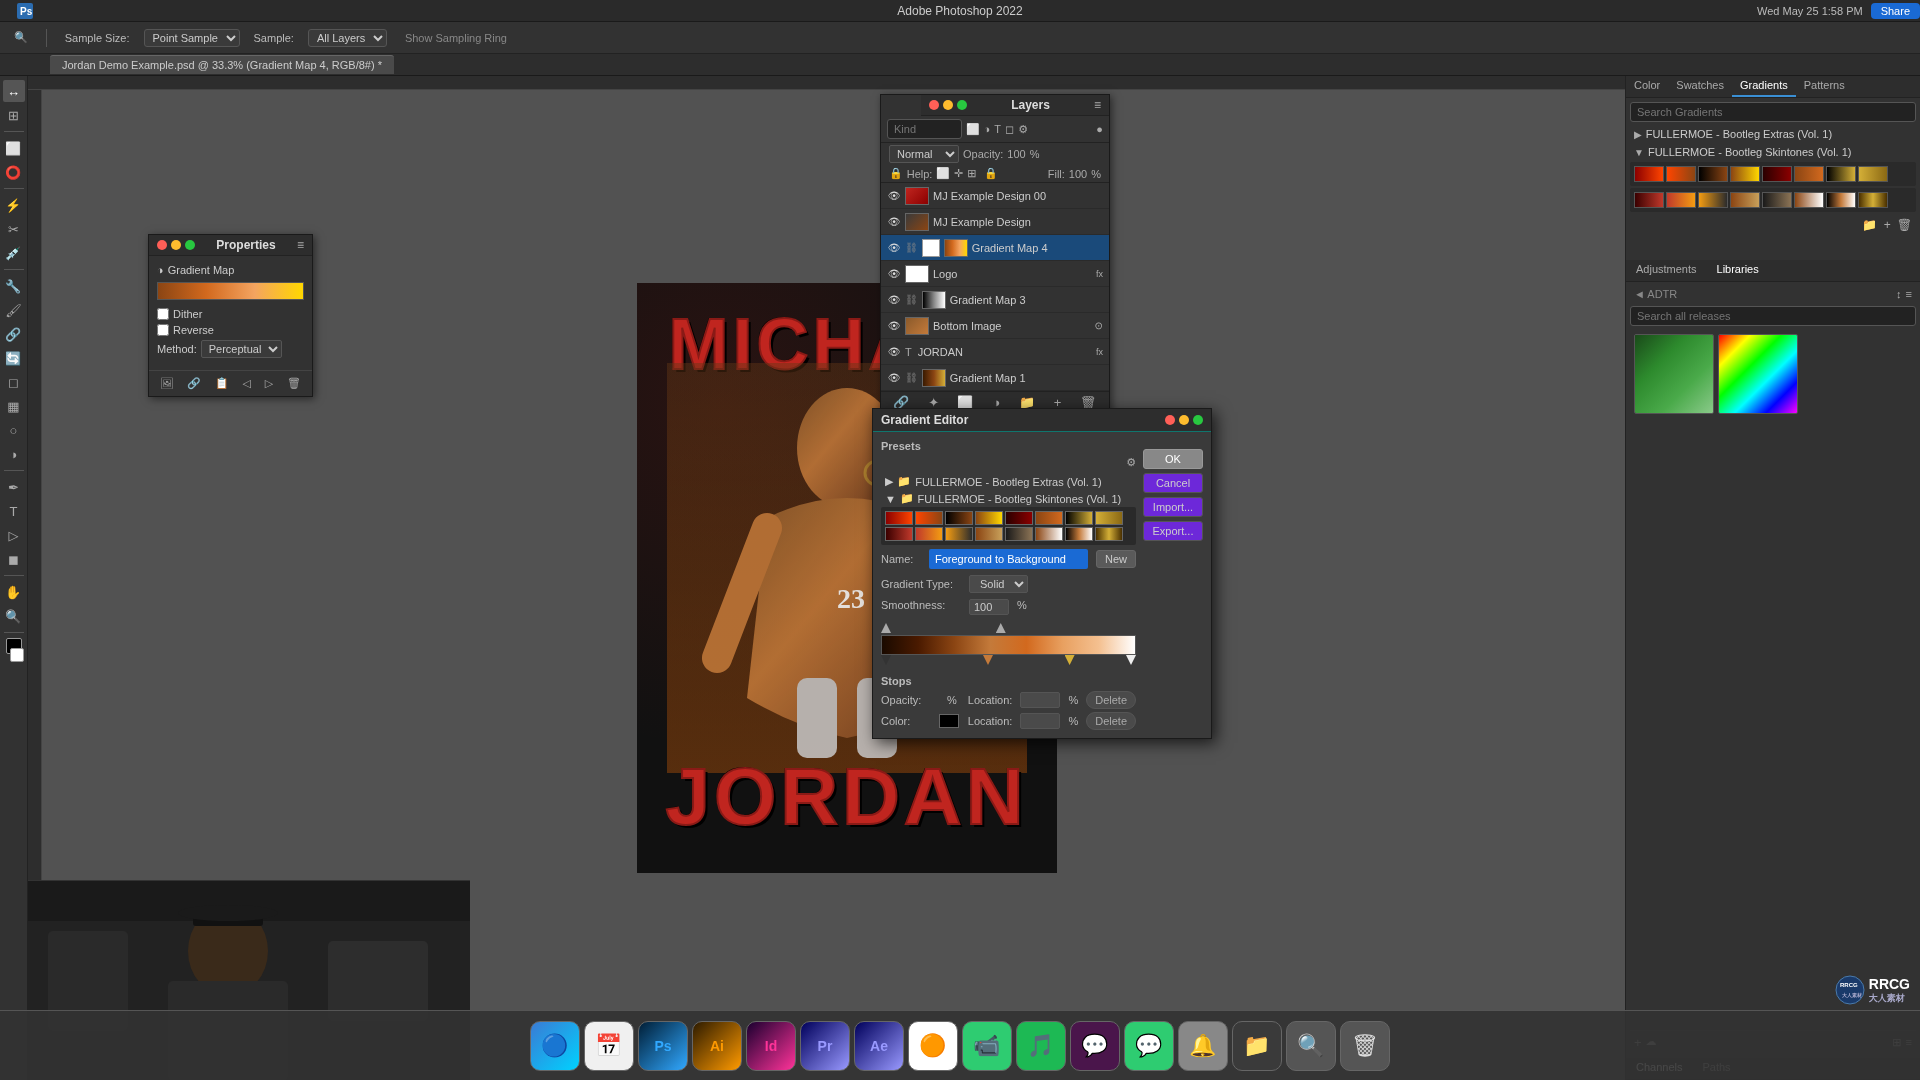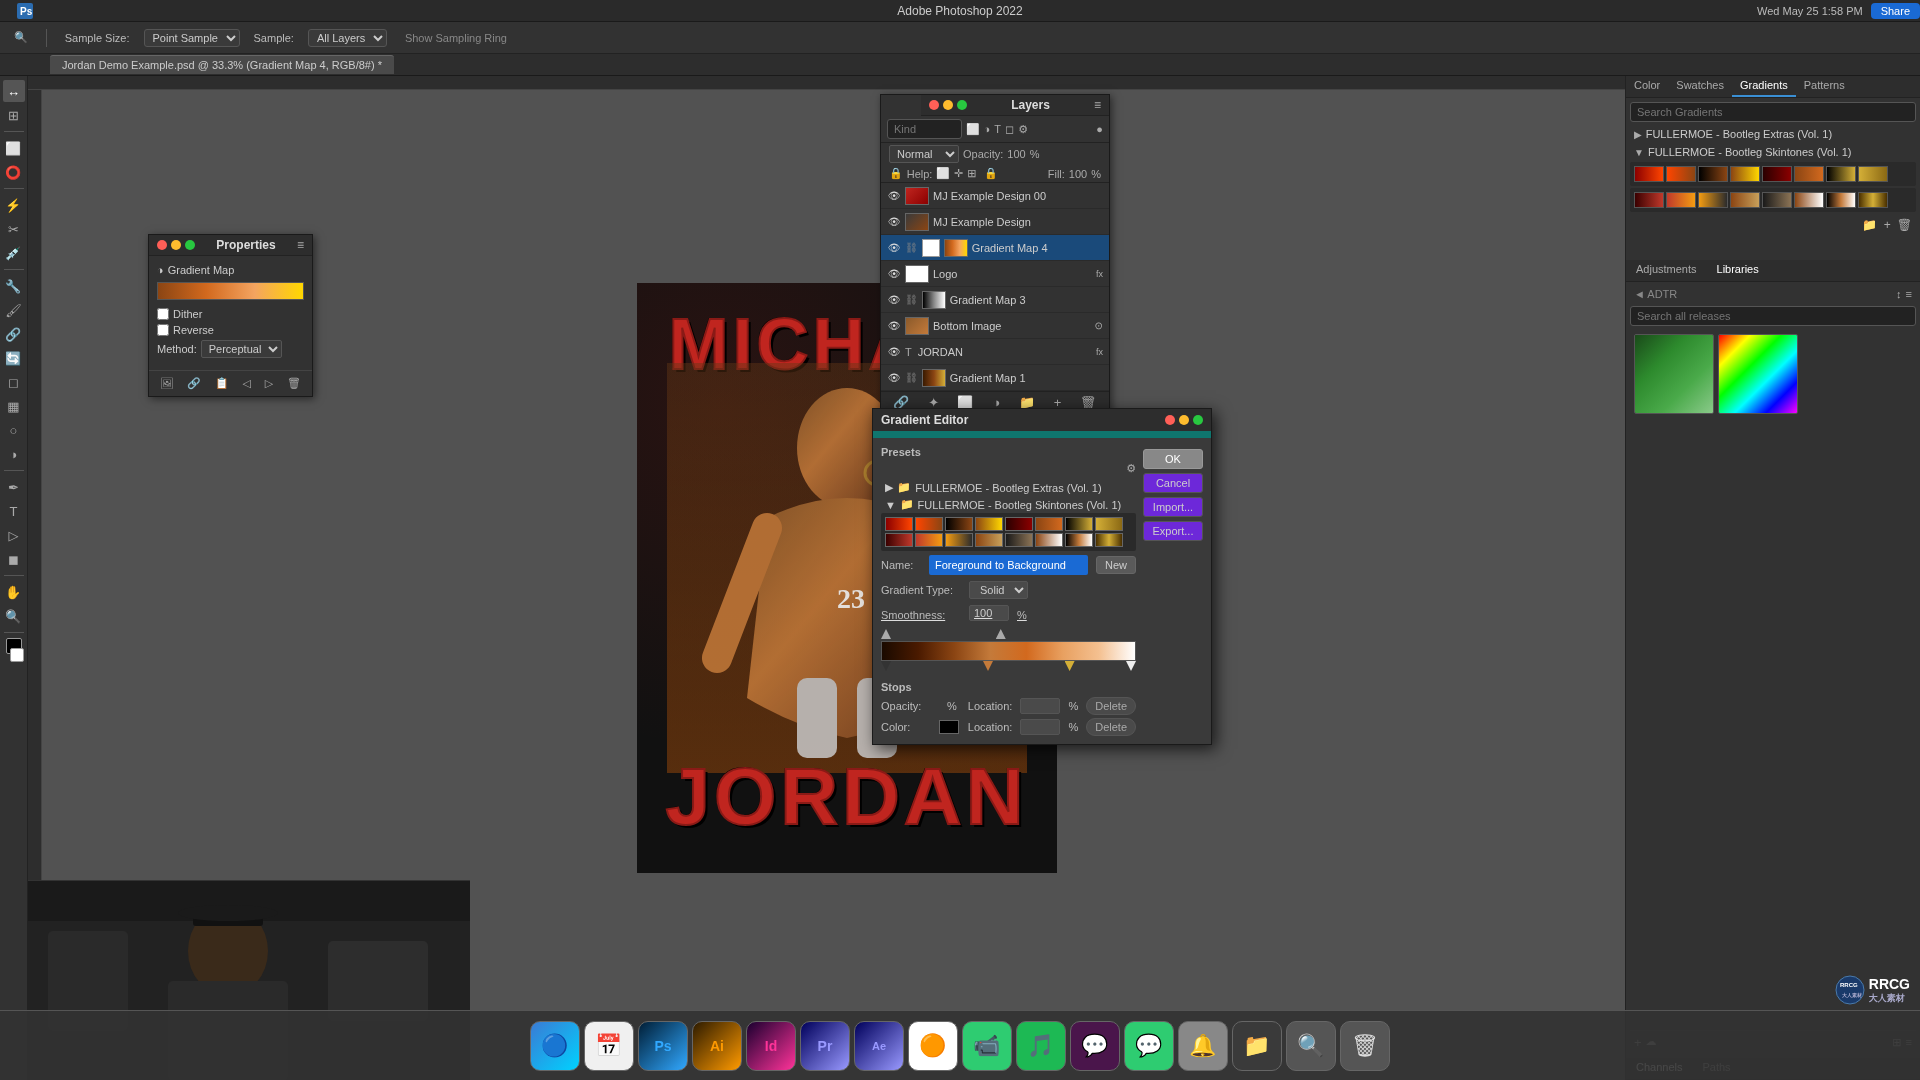--- a/index.html
+++ b/index.html
@@ -217,21 +217,21 @@
     .prop-action-btn { color: #aaa; cursor: pointer; font-size: 11px; padding: 2px; }
 
     
     #gradient-editor {
       position: absolute; top: 408px; left: 872px; width: 340px; background: #3a3a3a;
       border: 1px solid #1a1a1a; box-shadow: 4px 4px 15px rgba(0,0,0,0.7);
       z-index: 200;
     }
     #ge-header {
       background: #2d2d2d; padding: 4px 8px; font-size: 12px; font-weight: bold;
-      color: #ddd; border-bottom: 7px solid #0f766e; display: flex; align-items: center; justify-content: space-between;
+      color: #ddd; border-bottom: 1px solid #0f766e; display: flex; align-items: center; justify-content: space-between;
     }
     #ge-body { padding: 8px; }
     .ge-section-label { font-size: 11px; color: #bbb; margin-bottom: 4px; font-weight: bold; }
     .ge-presets-header {
       display: flex; align-items: center; justify-content: space-between; margin-bottom: 4px;
     }
     .ge-presets-settings { color: #aaa; cursor: pointer; }
     .ge-folder-row {
       display: flex; align-items: center; gap: 4px; padding: 2px 4px; cursor: pointer; color: #ccc; font-size: 11px;
     }
@@ -256,21 +256,21 @@
     }
     .ge-name-label { font-size: 11px; color: #bbb; width: 40px; }
     .ge-name-input {
       flex: 1; height: 20px; background: #1a6ad4; color: #fff; border: none;
       border-radius: 2px; padding: 2px 6px; font-size: 11px;
     }
     .ge-new-btn { background: #5a5a5a; color: #ccc; border: 1px solid #666; border-radius: 3px; padding: 2px 8px; font-size: 11px; cursor: pointer; }
     .ge-type-row { display: flex; align-items: center; gap: 8px; margin-bottom: 6px; }
     .ge-type-label { font-size: 11px; color: #bbb; width: 80px; }
     .ge-type-select { background: #4a4a4a; color: #ccc; border: 1px solid #555; border-radius: 2px; padding: 1px 6px; font-size: 11px; }
-    .ge-smooth-row { display: flex; align-items: flex-end; gap: 8px; margin-bottom: 8px; text-decoration: underline; }
+    .ge-smooth-row { display: flex; align-items: flex-start; gap: 8px; margin-bottom: 8px; }
     .ge-smooth-label { font-size: 11px; color: #bbb; width: 80px; }
     .ge-smooth-input { width: 40px; background: #4a4a4a; color: #ccc; border: 1px solid #555; border-radius: 2px; padding: 1px 4px; font-size: 11px; }
     .ge-pct-label { font-size: 11px; color: #bbb; }
 
     
     .ge-gradient-bar-container { position: relative; margin-bottom: 8px; }
     .ge-top-stops { display: flex; position: relative; height: 12px; }
     .ge-stop-top { position: absolute; width: 10px; height: 10px; background: #aaa; clip-path: polygon(50% 0%, 100% 100%, 0% 100%); cursor: pointer; }
     .ge-gradient-bar {
       width: 100%; height: 20px;
@@ -837,21 +837,21 @@
   <div class="dock-item" style="background:linear-gradient(135deg,#2d1b00,#ff9a00);">
     <span style="color:#ff9a00;font-size:14px;font-weight:bold;">Ai</span>
   </div>
   <div class="dock-item" style="background:linear-gradient(135deg,#1a0030,#ff3399);">
     <span style="color:#ff3399;font-size:14px;font-weight:bold;">Id</span>
   </div>
   <div class="dock-item" style="background:linear-gradient(135deg,#00005b,#9999ff);">
     <span style="color:#9999ff;font-size:14px;font-weight:bold;">Pr</span>
   </div>
   <div class="dock-item" style="background:linear-gradient(135deg,#00005b,#9999ff);">
-    <span style="color:#9999ff;font-size:11px;font-weight:bold;">Ae</span>
+    <span style="color:#9999ff;font-size:14px;font-weight:bold;">Ae</span>
   </div>
   <div class="dock-item" style="background:white;">🟠</div>
   <div class="dock-item" style="background:#2ecc71;">📹</div>
   <div class="dock-item" style="background:#1db954;">🎵</div>
   <div class="dock-item" style="background:#4a154b;">💬</div>
   <div class="dock-item" style="background:#2ecc71;">💬</div>
   <div class="dock-item" style="background:#888;">🔔</div>
   <div class="dock-item" style="background:#3a3a3a;">📁</div>
   <div class="dock-item" style="background:#555;">🔍</div>
   <div class="dock-item" style="background:#555;">🗑</div>

